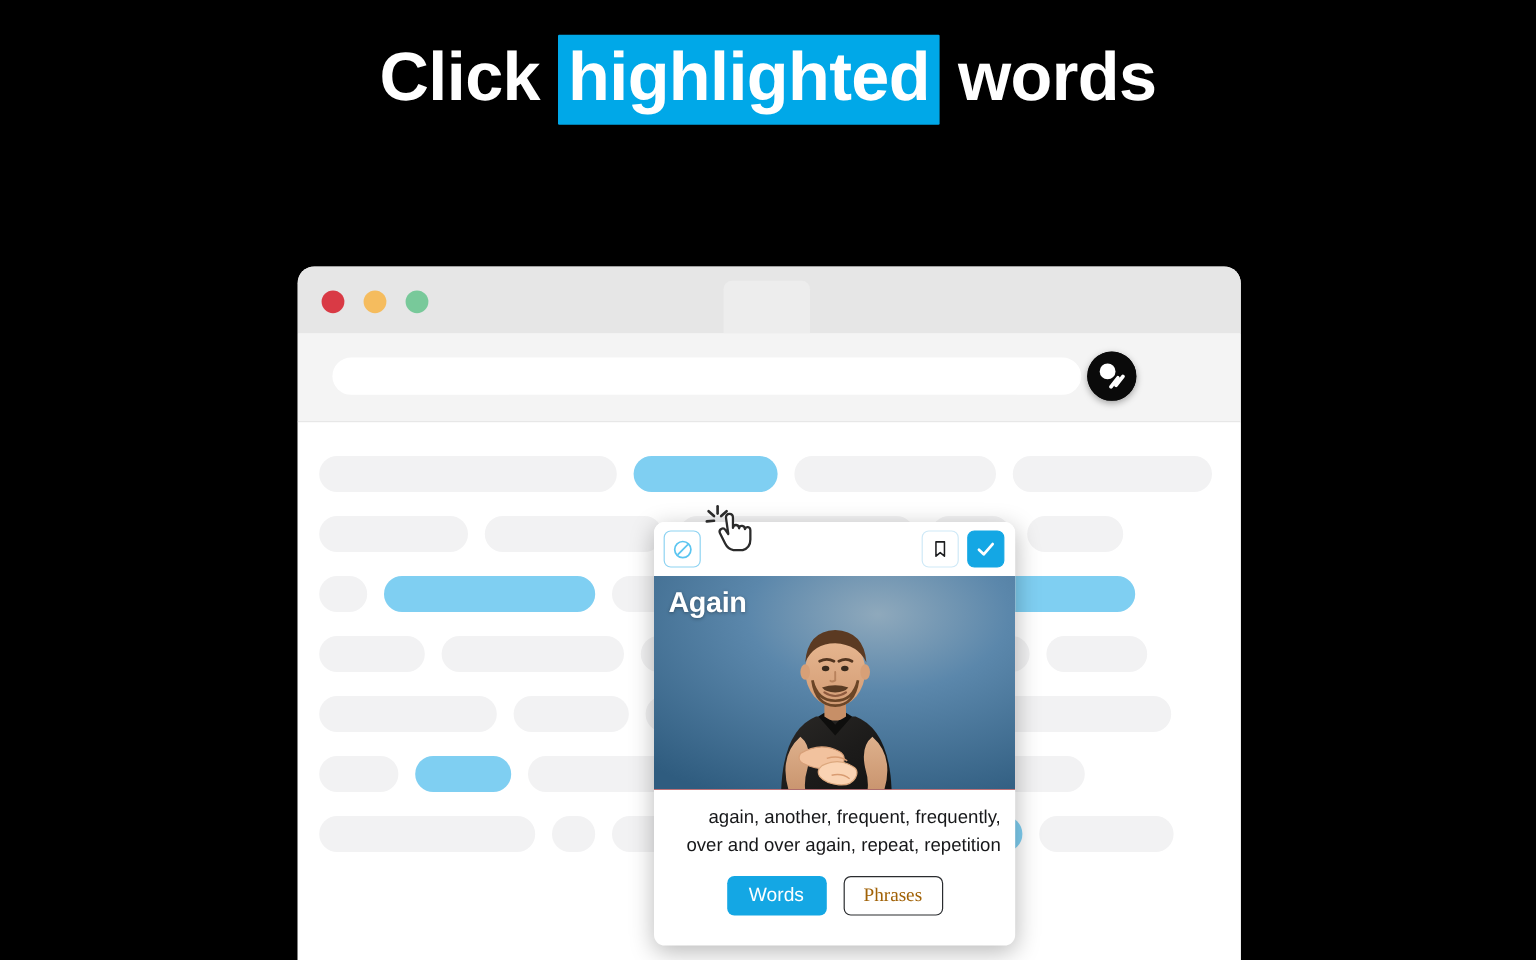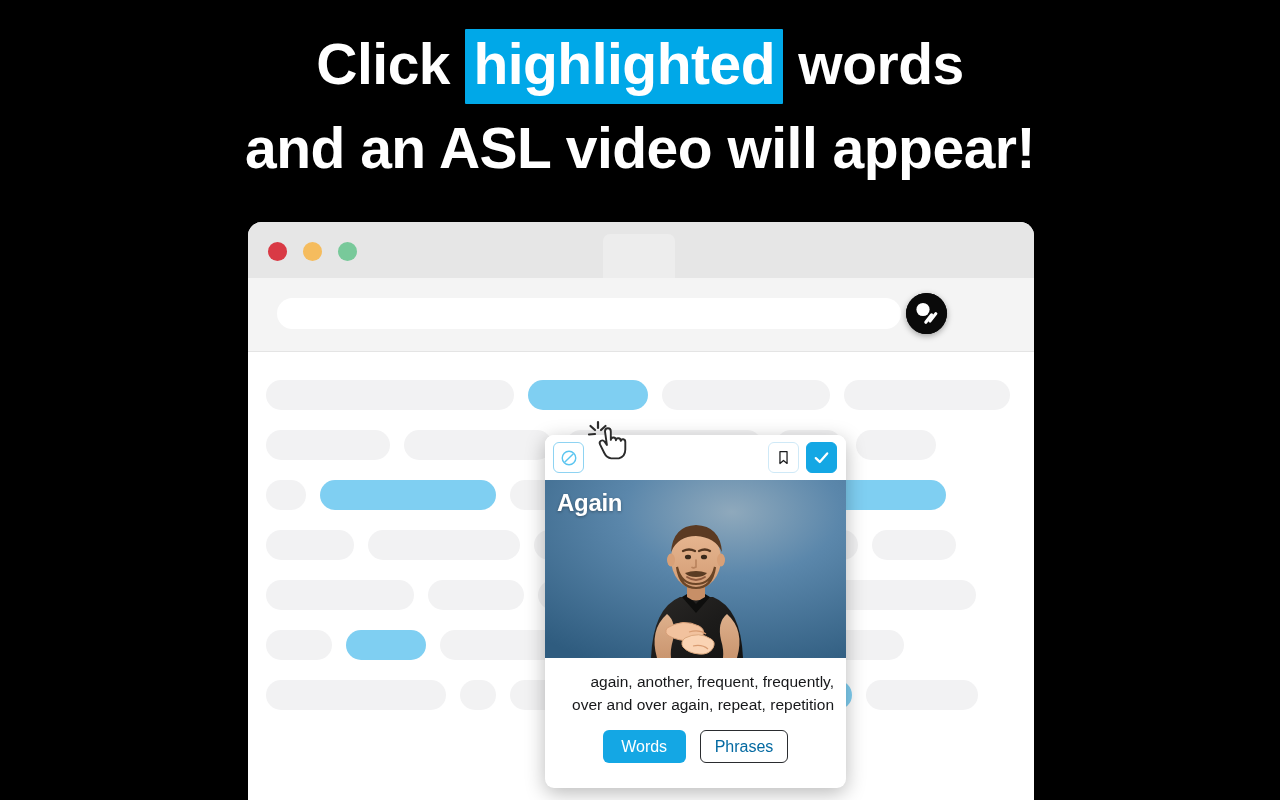--- a/index.html
+++ b/index.html
@@ -199,41 +199,40 @@
     border-radius: 6px;
     font-size: 16px;
     font-weight: normal;
     display: flex;
     align-items: center;
     justify-content: center;
     cursor: pointer;
     padding: 0 14px;
   }
   #btn-words { background: #14A7E4; color: #ffffff; border: none; }
-  #btn-phrases { background: #ffffff; color: #0369a1; border: 1.6px solid #2a2c2f; }
+  #btn-phrases { background: #ffffff; color: #a16207; border: 1.6px solid #2a2c2f; font-family: Liberation Serif, serif; }
 
   
   #cursor {
     position: absolute;
     left: 586px;
     top: 418px;
     width: 46px;
     height: 46px;
     z-index: 40;
     pointer-events: none;
   }
 </style>
 </head>
 <body>
 
 <div id="stage">
 
   <div id="headline">
     <span class="hl-line"><span>Click </span><span class="hl-mark" style="background: rgb(0, 168, 232);">highlighted</span><span> words</span></span>
-    <span class="hl-line">and an ASL video will appear!</span>
   </div>
 
   <div id="browser">
 
     <div id="titlebar">
       <div id="tab-ghost"></div>
       <div id="traffic">
         <span class="light" style="background:#D93A45"></span>
         <span class="light" style="background:#F5BC5E"></span>
         <span class="light" style="background:#78C99A"></span>

